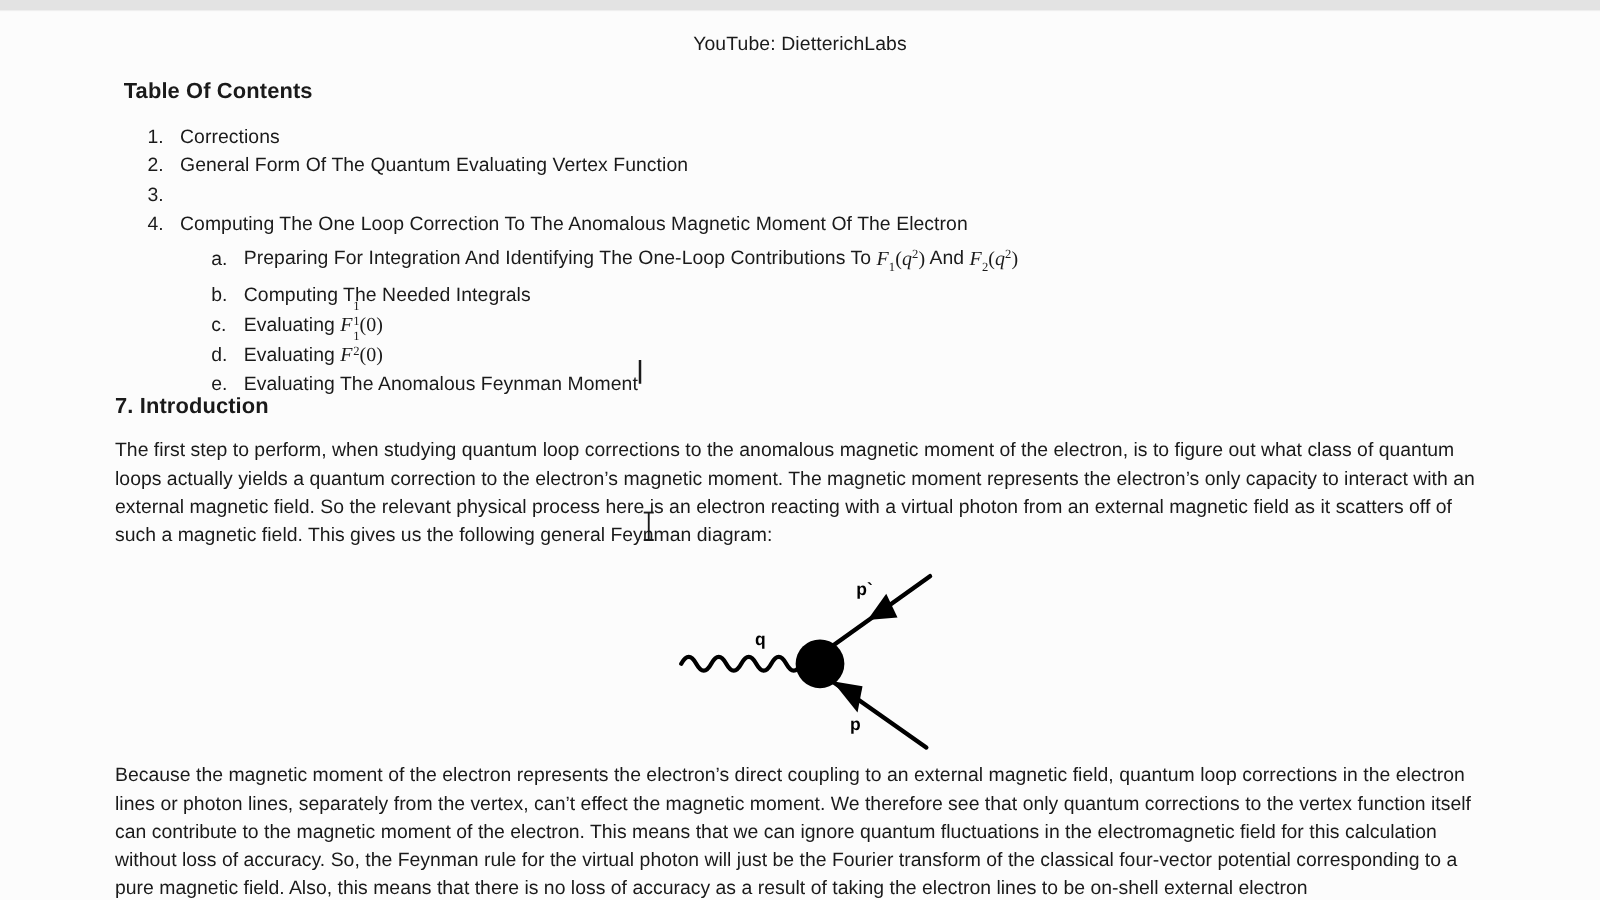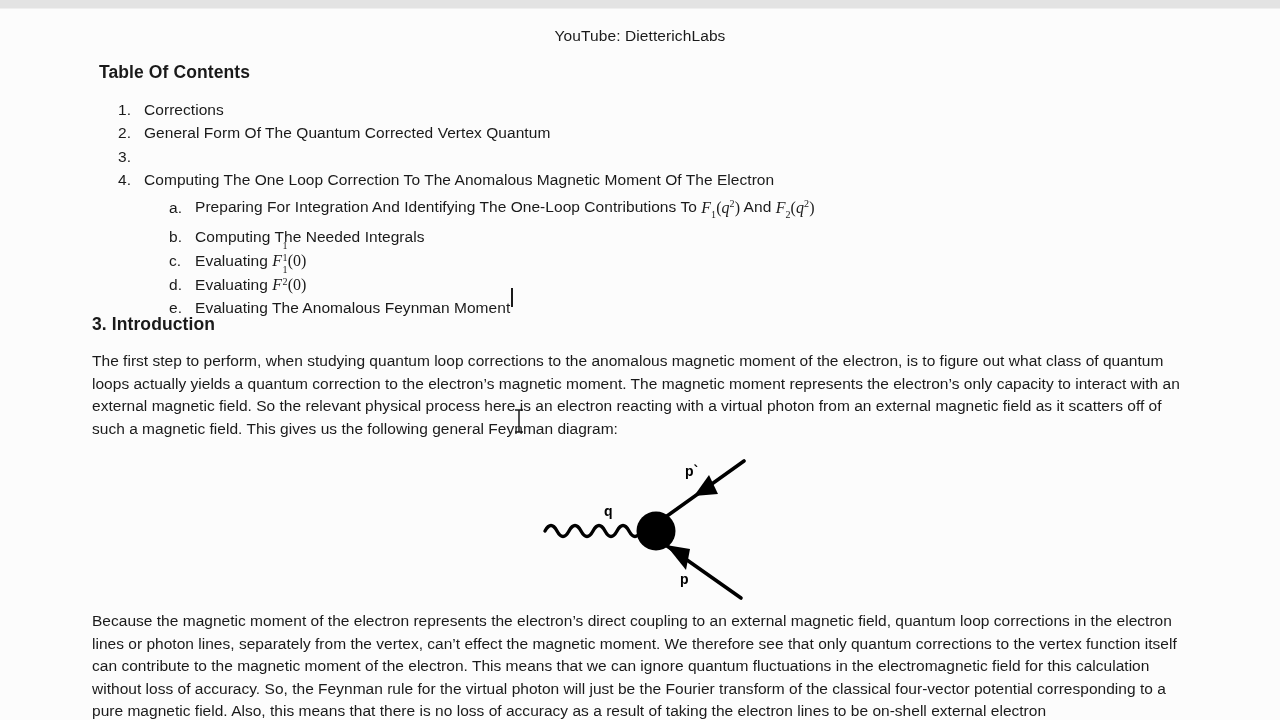--- a/index.html
+++ b/index.html
@@ -188,21 +188,21 @@
 
     <div class="toc">
 
       <div class="toc-row lvl1">
         <span class="marker">1.</span>
         <span class="toc-text">Corrections</span>
       </div>
 
       <div class="toc-row lvl1">
         <span class="marker">2.</span>
-        <span class="toc-text">General Form Of The Quantum Corrected Vertex Quantum</span>
+        <span class="toc-text">General Form Of The Quantum Evaluating Vertex Function</span>
       </div>
 
       <div class="toc-row lvl1">
         <span class="marker">3.</span>
       </div>
 
       <div class="toc-row lvl1">
         <span class="marker">4.</span>
         <span class="toc-text">Computing The One Loop Correction To The Anomalous Magnetic Moment Of The Electron</span>
       </div>
@@ -229,21 +229,21 @@
 
       <div class="toc-row lvl2">
         <span class="marker">e.</span>
         <span class="toc-text">Evaluating The Anomalous Feynman Moment</span>
       </div>
 
     </div>
 
     <div class="text-caret"></div>
 
-    <div class="h-intro">3. Introduction</div>
+    <div class="h-intro">7. Introduction</div>
 
     <div class="para" id="para-1">The first step to perform, when studying quantum loop corrections to the anomalous magnetic moment of the electron, is to figure out what class of quantum loops actually yields a quantum correction to the electron’s magnetic moment. The magnetic moment represents the electron’s only capacity to interact with an external magnetic field. So the relevant physical process here is an electron reacting with a virtual photon from an external magnetic field as it scatters off of such a magnetic field. This gives us the following general Feynman diagram:</div>
 
     <div class="figure">
       <div class="fig-inner">
         <svg width="260" height="165" viewBox="0 0 260 165">
 
           <path d="M 25,82
                    q 6,-11 12,0 q 6,11 12,0
                    q 6,-11 12,0 q 6,11 12,0

